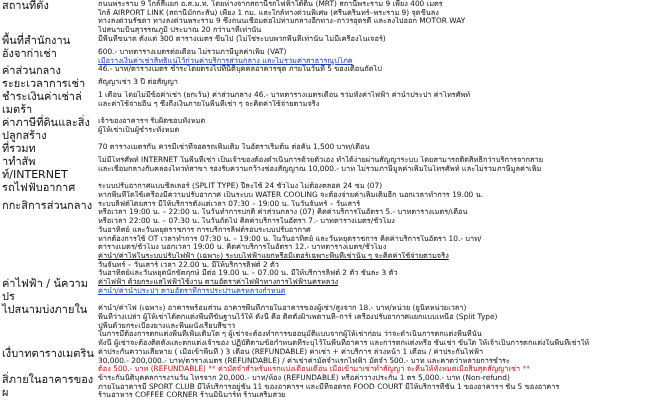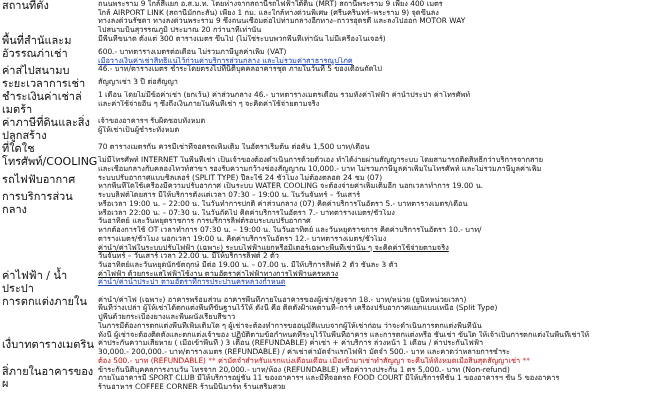--- a/index.html
+++ b/index.html
@@ -49,34 +49,34 @@
     <tr>
       <td class="label">สถานที่ตั้ง</td>
       <td class="value">
         <span class="row-line">ถนนพระราม 9 ใกล้สี่แยก อ.ส.ม.ท. โดยห่างจากสถานีรถไฟฟ้าใต้ดิน (MRT) สถานีพระราม 9 เพียง 400 เมตร</span>
         <span class="row-line">ใกล้ AIRPORT LINK (สถานีมักกะสัน) เพียง 1 กม. และใกล้ทางด่วนพิเศษ (ศรีนครินทร์–พระราม 9) จุดขึ้นลง</span>
         <span class="row-line">ทางลงด่วนรัชดา ทางลงด่วนพระราม 9  ซึ่งถนนเชื่อมต่อไปท่ามกลางอีกทาง–ถาวรอุดรดี และลงไปออก MOTOR WAY</span>
         <span class="row-line">ไปสนามบินสุวรรณภูมิ ประมาณ 20 กว่านาทีเท่านั้น</span>
       </td>
     </tr>
     <tr>
-      <td class="label">พื้นที่สำนัและม</td>
+      <td class="label">พื้นที่สำนักงาน</td>
       <td class="value">
         <span class="row-line">มีพื้นที่ขนาด ตั้งแต่ 300 ตารางเมตร ขึ้นไป (ไม่ใช่ระบบพวกพื้นที่เท่านั้น ไม่มีเครื่องโนเจอร์)</span>
       </td>
     </tr>
     <tr>
-      <td class="label">อัวรรณภ่าเช่า</td>
+      <td class="label">อังจาก่าเช่า</td>
       <td class="value">
         <span class="row-line">600.- บาทตารางเมตรต่อเดือน  ไม่รวมภาษีมูลค่าเพิ่ม (VAT)</span>
         <span class="row-line blue u">เมื่อวางเงินค่าเช่าสิทธิ์แน่ไว้ก่วนค่าบริการส่วนกลาง และไม่รวมค่าสาธารณูปโภค</span>
       </td>
     </tr>
     <tr>
-      <td class="label">ค่าส่ไปสนามบ</td>
+      <td class="label">ค่าส่วนกลาง</td>
       <td class="value">
         <span class="row-line">46.- บาท/ตารางเมตร ชำระโดยตรงไปที่นิติบุคคลอาคารชุด ภายในวันที่  5 ของเดือนถัดไป</span>
       </td>
     </tr>
     <tr>
       <td class="label">ระยะเวลาการเช่า</td>
       <td class="value">
         <span class="row-line">สัญญาเช่า 3 ปี ต่อสัญญา</span>
       </td>
     </tr>
@@ -88,62 +88,62 @@
       </td>
     </tr>
     <tr>
       <td class="label">ค่าภาษีที่ดินและสิ่งปลูกสร้าง</td>
       <td class="value">
         <span class="row-line">เจ้าของอาคารฯ รับผิดชอบทั้งหมด</span>
         <span class="row-line">ผู้ให้เช่าเป็นผู้ชำระทั้งหมด</span>
       </td>
     </tr>
     <tr>
-      <td class="label">ที่ใดใช</td>
+      <td class="label">ที่รวมท</td>
       <td class="value">
         <span class="row-line">70 ตารางเมตรกัน   ควรมีเช่าที่จอดรถเพิ่มเติม ในอัตราเริ่มต้น ต่อคัน 1,500 บาท/เดือน</span>
       </td>
     </tr>
     <tr>
-      <td class="label">โทรศัพท์/COOLING</td>
+      <td class="label">าทำสัพท์/INTERNET</td>
       <td class="value">
         <span class="row-line">ไม่มีโทรศัพท์ INTERNET ในพื้นที่เช่า เป็นเจ้าของต้องดำเนินการด้วยตัวเอง ทำได้ง่ายผ่านสัญญาระบบ  โดยสามารถติดสิทธิ์กว่าบริการจากสาย</span>
         <span class="row-line">และเชื่อมกลางกับคลองไทวท์สาขา รองรับความกว้างช่องสัญญาณ 10,000.- บาท ไม่รวมภาษีมูลค่าเพิ่มในโทรศัพท์ และไม่รวมภาษีมูลค่าเพิ่ม</span>
       </td>
     </tr>
     <tr>
       <td class="label">รถไฟฟับอากาศ</td>
       <td class="value">
         <span class="row-line">ระบบปรับอากาศแบบชิลเลอร์ (SPLIT TYPE) ปีละใช้ 24 ชั่วโมง ไม่ต้องตลอด 24 ชม (07)</span>
         <span class="row-line">หากพื้นที่ใดใช้เครื่องมีความปรับอากาศ เป็นระบบ WATER COOLING  จะต้องจ่ายค่าเพิ่มเติมอีก  นอกเวลาทำการ 19.00 น.</span>
       </td>
     </tr>
     <tr>
-      <td class="label">การบริการส่วนกลาง</td>
+      <td class="label">กกะสิการส่วนกลาง</td>
       <td class="value">
         <span class="row-line">ระบบลิฟต์โดยสาร  มีให้บริการตั้งแต่เวลา 07:30 – 19:00 น. ในวันจันทร์ – วันเสาร์</span>
         <span class="row-line">หรือเวลา 19:00 น. – 22:00 น. ในวันทำการปกติ   ค่าส่วนกลาง (07) คิดค่าบริการในอัตรา 5.- บาทตารางเมตร/เดือน</span>
         <span class="row-line">หรือเวลา 22:00 น. – 07:30 น. ในวันถัดไป คิดค่าบริการในอัตรา 7.- บาทตารางเมตร/ชั่วโมง</span>
         <span class="row-line">วันอาทิตย์ และวันหยุดราชการ การบริการลิฟต์รอบระบบปรับอากาศ</span>
         <span class="row-line">หากต้องการใช้ OT เวลาทำการ 07:30 น. – 19:00 น. ในวันอาทิตย์ และวันหยุดราชการ คิดค่าบริการในอัตรา 10.- บาท/</span>
         <span class="row-line">ตารางเมตร/ชั่วโมง นอกเวลา 19:00 น. คิดค่าบริการในอัตรา   12.- บาทตารางเมตร/ชั่วโมง</span>
         <span class="row-line u">ค่าน้ำ/ค่าไฟในระบบปรับไฟฟ้า (เฉพาะ) ระบบไฟฟ้าแยกหรือมิเตอร์เฉพาะพื้นที่เช่านั้น ๆ จะคิดค่าใช้จ่ายตามจริง</span>
         <span class="row-line">วันจันทร์ – วันเสาร์ เวลา 22.00 น. มีให้บริการลิฟต์ 2 ตัว</span>
         <span class="row-line">วันอาทิตย์และวันหยุดนักขัตฤกษ์ มีต่อ 19.00 น. – 07.00 น.   มีให้บริการลิฟต์ 2 ตัว ชั้นละ 3 ตัว</span>
       </td>
     </tr>
     <tr>
-      <td class="label">ค่าไฟฟ้า / น้ำประปา</td>
+      <td class="label">ค่าไฟฟ้า / น้ความปร</td>
       <td class="value">
         <span class="row-line u">ค่าไฟฟ้า ด้วยกระแสไฟฟ้าใช้งาน ตามอัตราค่าไฟฟ้าทางการไฟฟ้านครหลวง</span>
         <span class="row-line blue u">ค่าน้ำ/ค่าน้ำประปา ตามอัตราที่การประปานครหลวงกำหนด</span>
       </td>
     </tr>
     <tr>
-      <td class="label">การตกแต่งภายใน</td>
+      <td class="label">ไปสนามบ่งภายใน</td>
       <td class="value">
         <span class="row-line">ค่าน้ำ/ค่าไฟ (เฉพาะ) อาคารพร้อมส่วน  อาคารพื้นที่ภายในอาคารของผู้เช่า/สูงจาก 18.- บาท/หน่วย (ยูนิทหน่วยเวลา)</span>
         <span class="row-line">พื้นที่ว่างเปล่า ผู้ให้เช่าได้ตกแต่งพื้นที่ขั้นฐานไว้ให้ ดังนี้ คือ ติดตั้งฝ้าเพดานที–การ์ เครื่องปรับอากาศแยกแบบเหนือ (Split Type)</span>
         <span class="row-line">ปูพื้นด้วยกระเบื้องยางและพื้นผนังเรียบสีขาว</span>
         <span class="row-line">ในการมีต้องการตกแต่งพื้นที่เพิ่มเติมใด ๆ ผู้เช่าจะต้องทำการขออนุมัติแบบจากผู้ให้เช่าก่อน ว่าจะดำเนินการตกแต่งพื้นที่นั้น</span>
         <span class="row-line">ทั้งนี้ ผู้เช่าจะต้องติดตั้งและตกแต่งเจ้าของ ปฏิบัติตามข้อกำหนดที่ระบุไว้ในพื้นที่อาคาร และการตกแต่งหรือ ชั้นเช่า ขั้นใด ให้เจ้าเป็นการตกแต่งในพื้นที่เช่าให้</span>
       </td>
     </tr>
     <tr>
       <td class="label">เงื่บาทตารางเมตริน</td>

